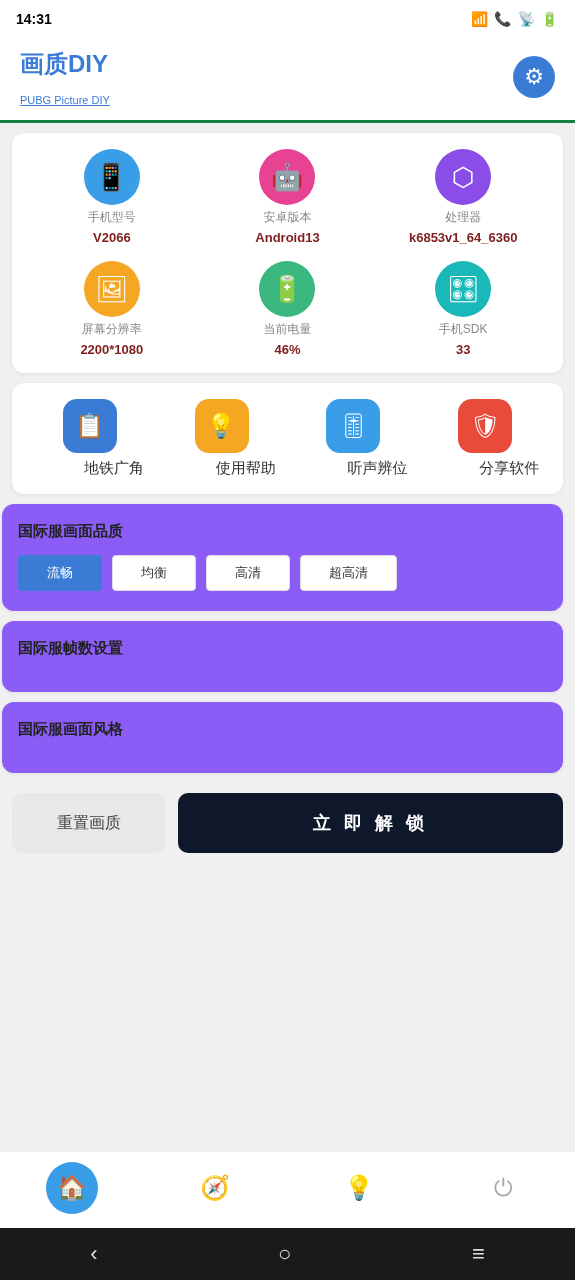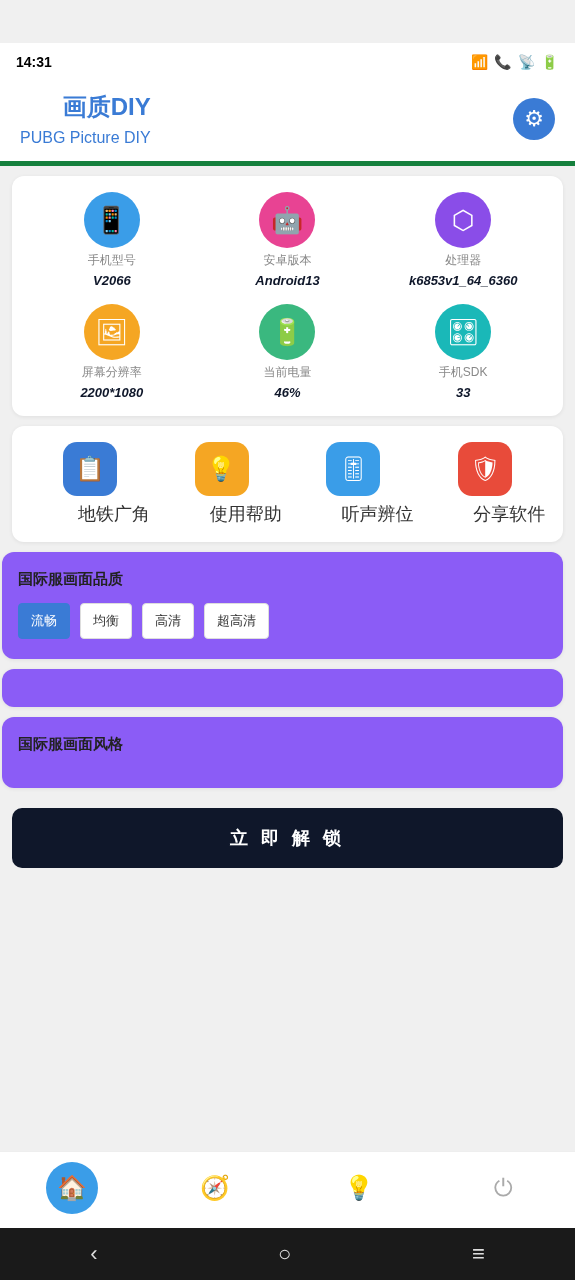--- a/index.html
+++ b/index.html
@@ -14,45 +14,44 @@
     }
 
     
     .status-bar {
       background: #fff;
       display: flex;
       justify-content: space-between;
       align-items: center;
       padding: 19px 16px;
       height: 36px;
-      margin-top: 43px;
     }
     .status-time { font-size: 14px; font-weight: 600; }
     .status-icons { display: flex; gap: 6px; align-items: center; font-size: 14px; }
 
     
     .header {
       background: #fff;
       display: flex;
       justify-content: space-between;
       align-items: center;
       padding: 10px 20px 14px 20px;
-      border-bottom: 5px solid #15803d;
-      text-align: right;
+      border-bottom: 3px solid #15803d;
     }
     .header-title-block {}
     .header-title {
       font-size: 24px;
       font-weight: 700;
       color: #3a7bd5;
     }
     .header-subtitle {
-      font-size: 16px;
+      font-size: 11px;
       color: #3a7bd5;
-      margin-top: 6px;
+      margin-top: 14px;
+      text-decoration: underline;
     }
     .header-gear {
       width: 42px;
       height: 42px;
       background: #3a7bd5;
       border-radius: 50%;
       display: flex;
       align-items: center;
       justify-content: center;
       color: #fff;
@@ -96,24 +95,23 @@
     .icon-green { background: #3ab87f; }
     .icon-teal { background: #1ab8b8; }
 
     .device-label {
       font-size: 12px;
       color: #888;
       text-align: center;
     }
     .device-value {
       font-size: 13px;
-      color: #0f172a;
+      color: #7f1d1d;
       font-weight: 600;
       text-align: right;
-      font-style: italic;
     }
 
     
     .actions-card {
       background: #fff;
       margin: 0 12px 10px 12px;
       border-radius: 12px;
       padding: 16px;
       box-shadow: 0 1px 4px rgba(0,0,0,0.07);
     }
@@ -137,21 +135,21 @@
       align-items: center;
       justify-content: center;
       font-size: 24px;
       color: #fff;
     }
     .action-blue { background: #3a7bd5; }
     .action-orange { background: #f5a623; }
     .action-blue2 { background: #3a9de8; }
     .action-red { background: #e84b3a; }
     .action-label {
-      font-size: 18px;
+      font-size: 15px;
       color: #333;
       text-align: left;
       margin-left: 48px;
     }
 
     
     .setting-section {
       background: #8b5cf6;
       margin: 0 12px 10px 2px;
       border-radius: 12px;
@@ -163,21 +161,21 @@
       font-weight: 600;
       color: #222;
       margin-bottom: 14px;
     }
     .options-row {
       display: flex;
       gap: 10px;
       flex-wrap: wrap;
     }
     .option-btn {
-      padding: 8px 12px;
+      padding: 8px 28px;
       border-radius: 4px;
       border: 1.5px solid #ddd;
       background: #fff;
       font-size: 13px;
       color: #333;
       cursor: pointer;
       font-family: inherit;
     }
     .option-btn.active {
       background: #3a7bd5;
@@ -357,27 +355,29 @@
   <div class="section-title">国际服画面品质</div>
   <div class="options-row">
     <button class="option-btn active">流畅</button>
     <button class="option-btn">均衡</button>
     <button class="option-btn">高清</button>
     <button class="option-btn">超高清</button>
   </div>
 </div>
 
 <div class="setting-section">
+  <div class="section-title">国际服帧数设置</div>
 </div>
 
 <div class="setting-section">
   <div class="section-title">国际服画面风格</div>
 </div>
 
 <div class="bottom-buttons">
+  <button class="btn-reset">重置画质</button>
   <button class="btn-unlock">立 即 解 锁</button>
 </div>
 
 <div class="tab-bar">
   <div class="tab-item active">
     <span class="tab-icon">🏠</span>
   </div>
   <div class="tab-item">
     <span class="tab-icon">🧭</span>
   </div>

